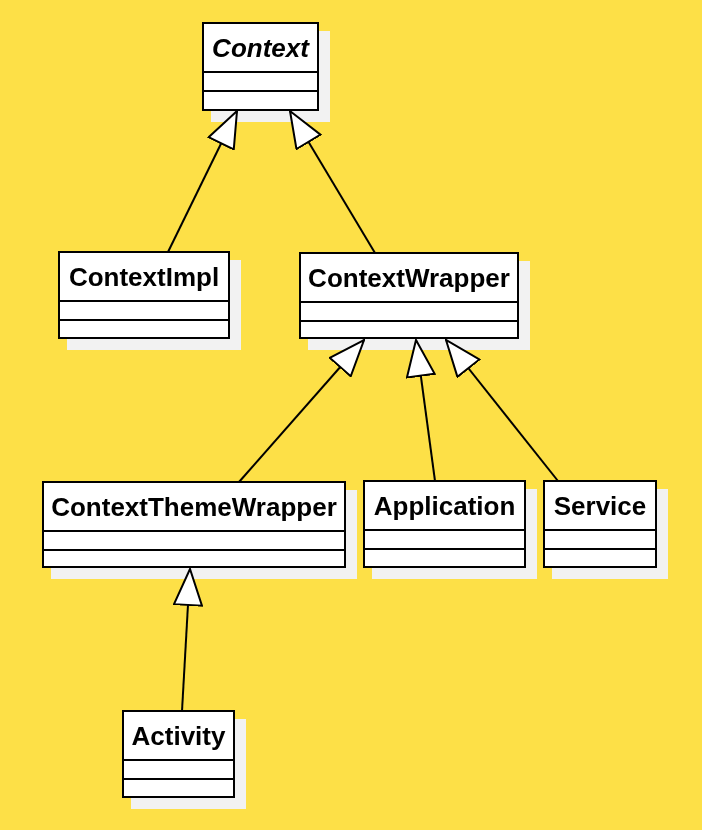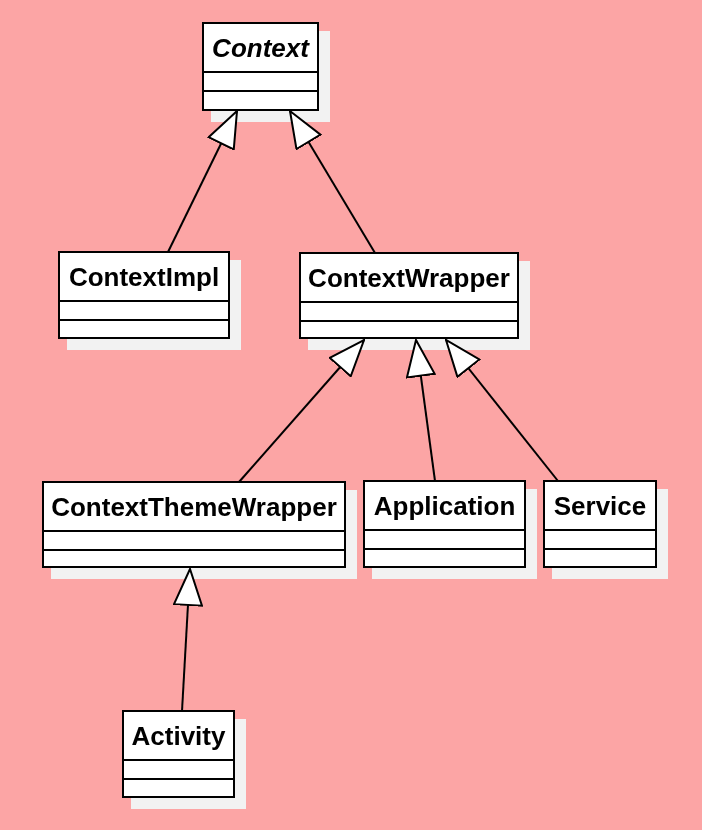--- a/index.html
+++ b/index.html
@@ -4,21 +4,21 @@
 <style>
   html, body {
     margin: 0;
     padding: 0;
     background: #ffffff;
   }
   .canvas {
     position: relative;
     width: 702px;
     height: 830px;
-    background: #fca5a5;
+    background: #fde047;
     overflow: hidden;
   }
   svg { display: block; }
   .node-rect {
     fill: #ffffff;
     stroke: #000000;
     stroke-width: 2;
   }
   .node-shadow {
     fill: #f2f2f2;

